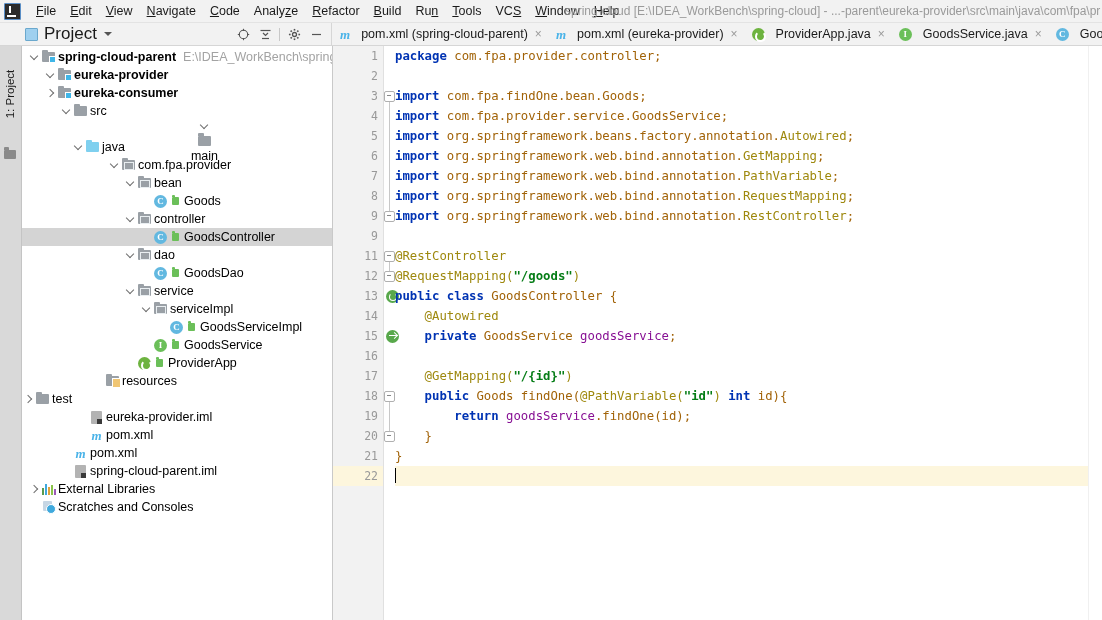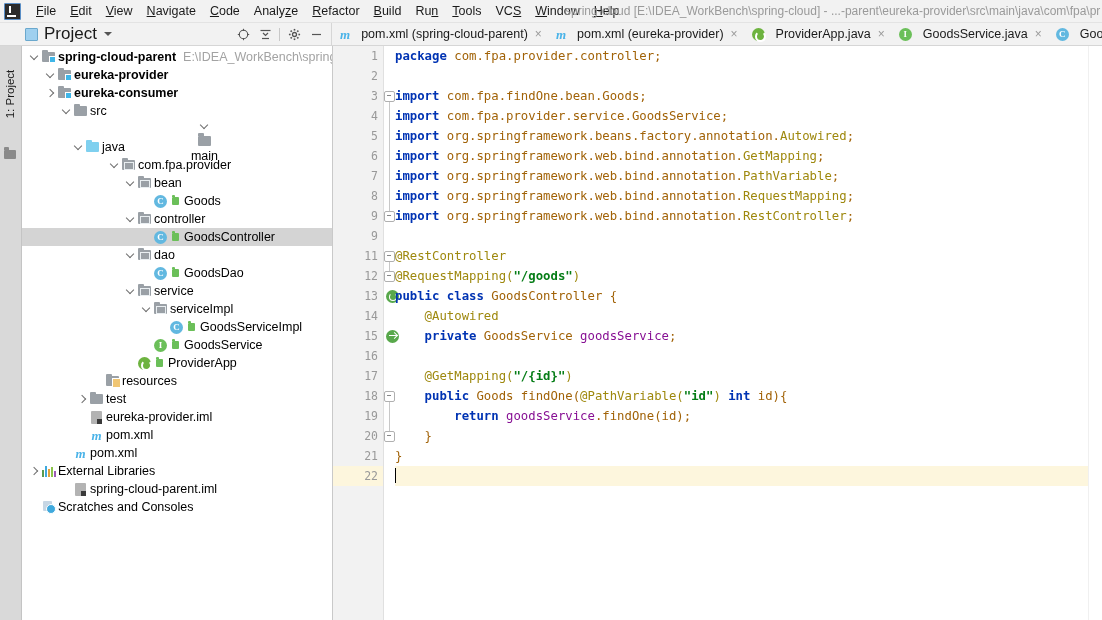--- a/index.html
+++ b/index.html
@@ -532,83 +532,83 @@
         </div>
         <div class="row" style="padding-left: 70px;">
           <span class="arrow none"></span>
           <span class="ico">
             <span style="display: inline-flex; align-items: center;">
               <span class="f-res"></span>
             </span>
           </span>
           <span class="lbl">resources</span>
         </div>
+        <div class="row" style="">
+          <span class="arrow right">
+            <i></i>
+          </span>
+          <span class="ico">
+            <span style="display: inline-flex; align-items: center;">
+              <span class="f-plain"></span>
+            </span>
+          </span>
+          <span class="lbl">test</span>
+        </div>
         <div class="row" style="padding-left: 54px;">
-          <span class="arrow right">
-            <i></i>
-          </span>
-          <span class="ico">
-            <span style="display: inline-flex; align-items: center;">
-              <span class="f-plain"></span>
-            </span>
-          </span>
-          <span class="lbl">test</span>
+          <span class="arrow none"></span>
+          <span class="ico">
+            <span style="display: inline-flex; align-items: center;">
+              <span class="fi-iml"></span>
+            </span>
+          </span>
+          <span class="lbl">eureka-provider.iml</span>
         </div>
         <div class="row" style="padding-left: 54px;">
           <span class="arrow none"></span>
           <span class="ico">
             <span style="display: inline-flex; align-items: center;">
+              <span class="fi-maven">m</span>
+            </span>
+          </span>
+          <span class="lbl">pom.xml</span>
+        </div>
+        <div class="row" style="padding-left: 38px;">
+          <span class="arrow none"></span>
+          <span class="ico">
+            <span style="display: inline-flex; align-items: center;">
+              <span class="fi-maven">m</span>
+            </span>
+          </span>
+          <span class="lbl">pom.xml</span>
+        </div>
+        <div class="row" style="padding-left: 38px;">
+          <span class="arrow none"></span>
+          <span class="ico">
+            <span style="display: inline-flex; align-items: center;">
               <span class="fi-iml"></span>
             </span>
           </span>
-          <span class="lbl">eureka-provider.iml</span>
-        </div>
-        <div class="row" style="padding-left: 54px;">
-          <span class="arrow none"></span>
-          <span class="ico">
-            <span style="display: inline-flex; align-items: center;">
-              <span class="fi-maven">m</span>
-            </span>
-          </span>
-          <span class="lbl">pom.xml</span>
-        </div>
-        <div class="row" style="padding-left: 38px;">
-          <span class="arrow none"></span>
-          <span class="ico">
-            <span style="display: inline-flex; align-items: center;">
-              <span class="fi-maven">m</span>
-            </span>
-          </span>
-          <span class="lbl">pom.xml</span>
+          <span class="lbl">spring-cloud-parent.iml</span>
         </div>
         <div class="row" style="padding-left: 6px;">
           <span class="arrow right">
             <i></i>
           </span>
           <span class="ico">
             <span style="display: inline-flex; align-items: center;">
               <span class="fi-libs">
                 <i style="height:7px;background:#5a9b4e"></i>
                 <i style="height:11px;background:#3fa9dd"></i>
                 <i style="height:8px;background:#e0a33a"></i>
                 <i style="height:10px;background:#8bc34a"></i>
                 <i style="height:6px;background:#9b59b6"></i>
               </span>
             </span>
           </span>
           <span class="lbl">External Libraries</span>
-        </div>
-        <div class="row" style="padding-left: 38px;">
-          <span class="arrow none"></span>
-          <span class="ico">
-            <span style="display: inline-flex; align-items: center;">
-              <span class="fi-iml"></span>
-            </span>
-          </span>
-          <span class="lbl">spring-cloud-parent.iml</span>
         </div>
         <div class="row" style="padding-left: 6px;">
           <span class="arrow none"></span>
           <span class="ico">
             <span style="display: inline-flex; align-items: center;">
               <span class="fi-scr">
                 <span class="pg"></span>
                 <span class="cl"></span>
               </span>
             </span>

